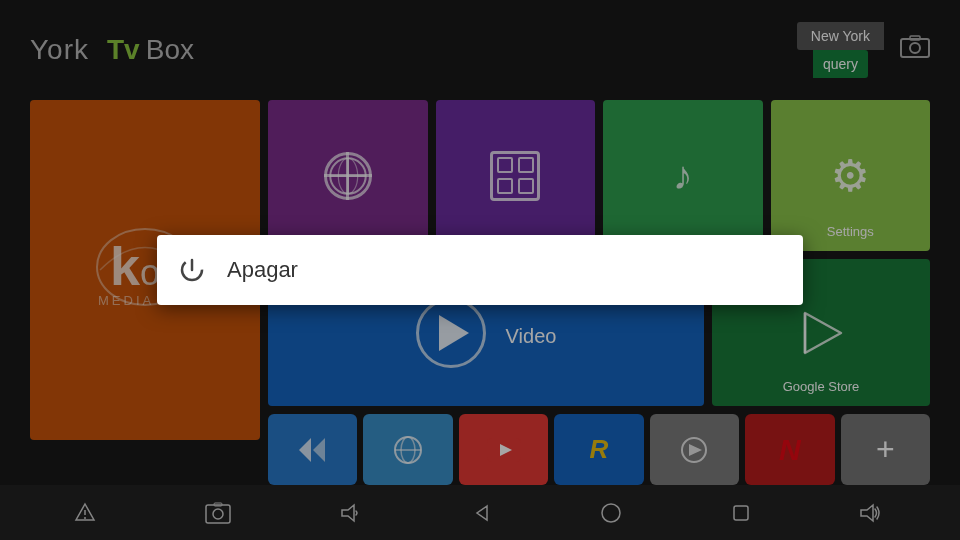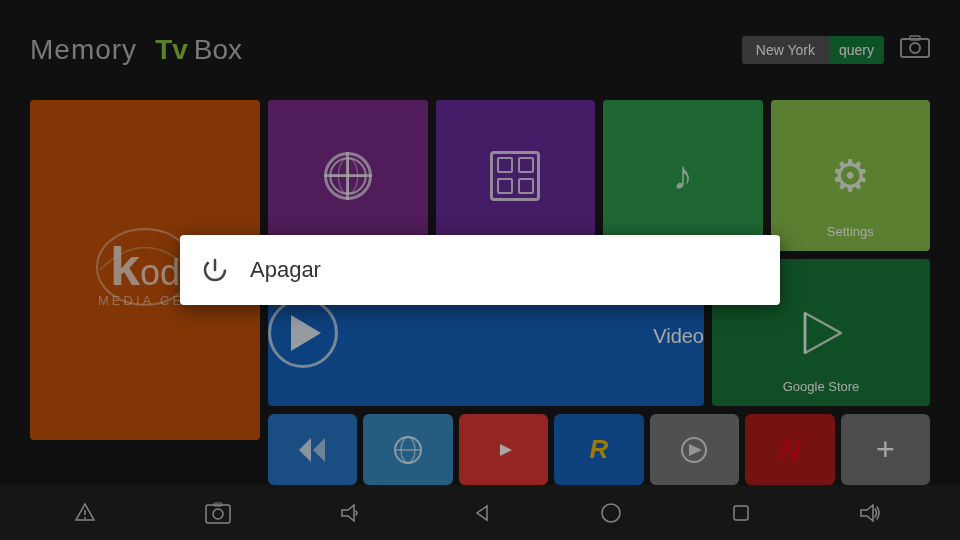--- a/index.html
+++ b/index.html
@@ -51,20 +51,21 @@
       margin-left: auto;
       display: flex;
       align-items: center;
       gap: 16px;
     }
 
     .weather-widget {
       display: flex;
       align-items: center;
       gap: 0;
+      flex-direction: column;
     }
     .weather-city {
       background: #555;
       color: #fff;
       font-size: 14px;
       padding: 6px 14px;
       border-radius: 3px 0 0 3px;
     }
     .weather-query {
       background: #15803d;
@@ -247,21 +248,21 @@
       background: rgba(0,0,0,0.35);
       z-index: 100;
       display: flex;
       align-items: center;
       justify-content: center;
     }
     #modal-dialog {
       background: #fff;
       border-radius: 4px;
       padding: 0;
-      width: 600px;
+      width: 646px;
       display: flex;
       align-items: center;
       height: 70px;
       box-shadow: 0 4px 20px rgba(0,0,0,0.5);
     }
     .modal-power-icon {
       width: 70px;
       height: 70px;
       display: flex;
       align-items: center;
@@ -350,21 +351,21 @@
       font-size: 32px;
       color: #fff;
       font-weight: 300;
     }
   </style>
 </head>
 <body>
 
 <div id="header">
   <div id="logo">
-    <span class="logo-smart">Memory</span>
+    <span class="logo-smart">York</span>
     <span class="logo-tv">Tv</span>
     <span class="logo-box">Box</span>
   </div>
   <div id="header-right">
     <div class="weather-widget">
       <span class="weather-city">New York</span>
       <span class="weather-query">query</span>
     </div>
     <span class="camera-icon">
       <svg width="30" height="24" viewBox="0 0 30 24" fill="none">
@@ -424,21 +425,21 @@
       </div>
 
       <div class="tile tile-lime">
         <span class="icon-settings-gear">⚙</span>
         <span class="tile-label">Settings</span>
       </div>
     </div>
 
     <div class="middle-row">
 
-      <div class="tile tile-video" style="flex-direction: row; justify-content: space-between; gap: 20px; align-items: center;">
+      <div class="tile tile-video" style="flex-direction: row; justify-content: center; gap: 20px; align-items: center;">
         <div class="play-btn">
           <div class="play-triangle"></div>
         </div>
         <span class="video-label">Video</span>
       </div>
 
       <div class="tile tile-google">
         <svg width="52" height="52" viewBox="0 0 52 52">
 
           <polygon points="10,6 46,26 10,46" fill="none" stroke="rgba(255,255,255,0.8)" stroke-width="2.5" stroke-linejoin="round"></polygon>

